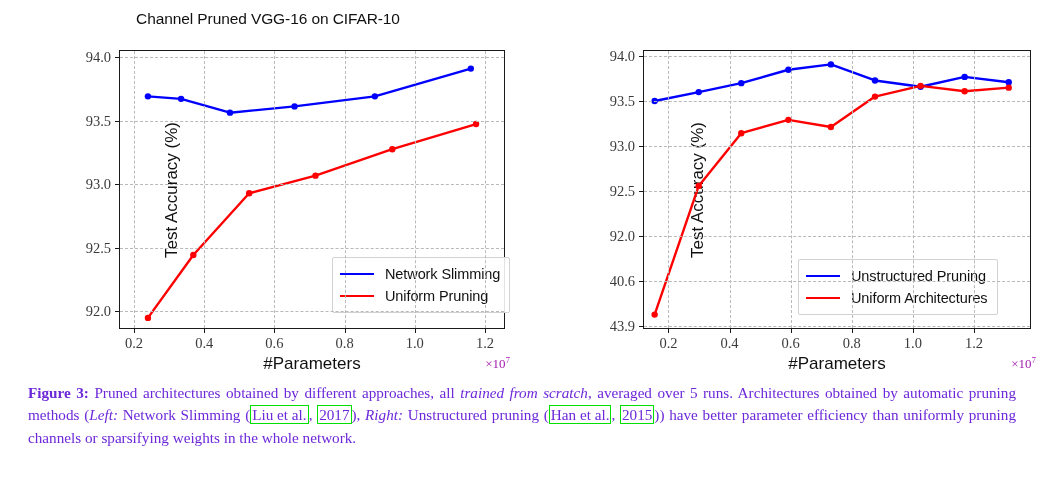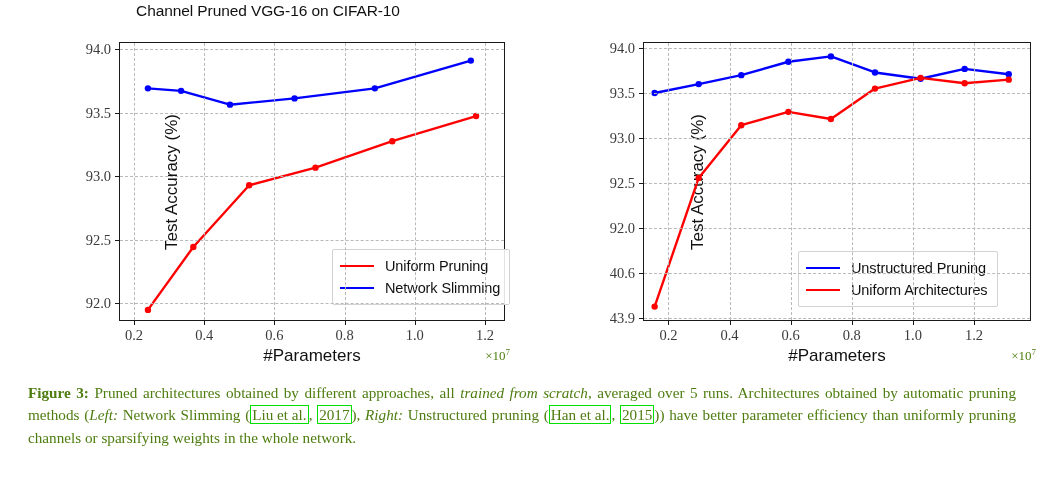--- a/index.html
+++ b/index.html
@@ -4,21 +4,21 @@
 <style>
   html,body{margin:0;padding:0;}
   body{
     width:1044px;height:501px;
     background:#ffffff;
     font-family:"Liberation Serif", serif;
     overflow:hidden;
     position:relative;
   }
   .figure-area{
-    position:absolute;left:0;top:0;width:1044px;height:378px;
+    position:absolute;left:0;top:8px;width:1044px;height:378px;
   }
   .panel{position:absolute;top:0;height:378px;width:522px;}
   .panel-left{left:0;}
   .panel-right{left:522px;}
 
   .chart-title{
     position:absolute;left:0;right:0;top:2px;
     text-align:center;
     font-family:"Liberation Sans", sans-serif;
     font-size:15.5px;color:#111;letter-spacing:-0.1px;
@@ -74,21 +74,21 @@
   .panel-right .axis-label-y{left:-14px;top:50%;transform:translateY(-50%) rotate(-90deg);}
   .axis-label-x{
     position:absolute;left:0;right:0;top:100%;margin-top:26px;
     text-align:center;
     font-family:"Liberation Sans", sans-serif;
     font-size:17px;color:#111;
   }
   .exp-label{
     position:absolute;right:-6px;top:100%;margin-top:27px;
     font-family:"Liberation Serif", serif;
-    font-size:13px;color:#4d7c0f;white-space:nowrap;
+    font-size:13px;color:#a21caf;white-space:nowrap;
   }
   .exp-label sup{font-size:9px;}
 
   svg.series{position:absolute;left:0;top:0;width:100%;height:100%;overflow:visible;}
 
   .legend{
     position:absolute;
     background:rgba(255,255,255,0.88);
     border:1px solid #d2d2d2;
     border-radius:2px;
@@ -99,21 +99,21 @@
   .legend-row{display:flex;align-items:center;height:22px;}
   .legend-swatch{width:34px;height:0;border-top:2.6px solid #000;margin-right:11px;flex:none;}
   .legend-text{
     font-family:"Liberation Sans", sans-serif;
     font-size:14.5px;color:#111;white-space:nowrap;letter-spacing:-0.1px;
   }
 
   .caption{
     position:absolute;left:28px;top:382px;width:988px;
     font-family:"Liberation Serif", serif;
-    font-size:15.2px;line-height:22.3px;color:#4d7c0f;
+    font-size:15.2px;line-height:22.3px;color:#6d28d9;
     text-align:justify;
   }
   .caption b{font-weight:bold;}
   .caption i{font-style:italic;}
   .cite-box{
     border:1.6px solid #00e000;
     padding:0 1px;
     display:inline-block;
     line-height:17px;
   }
@@ -140,26 +140,26 @@
           <polyline points="28.07,268.85 73.69,205.45 129.84,143.30 196.51,125.55 273.71,98.92 357.93,73.55" fill="none" stroke="#ff0000" stroke-width="2.4" stroke-linejoin="round" stroke-linecap="round"></polyline>
           <circle cx="28.07" cy="268.85" r="3.2" fill="#ff0000"></circle>
           <circle cx="73.69" cy="205.45" r="3.2" fill="#ff0000"></circle>
           <circle cx="129.84" cy="143.30" r="3.2" fill="#ff0000"></circle>
           <circle cx="196.51" cy="125.55" r="3.2" fill="#ff0000"></circle>
           <circle cx="273.71" cy="98.92" r="3.2" fill="#ff0000"></circle>
           <circle cx="357.93" cy="73.55" r="3.2" fill="#ff0000"></circle>
         </svg>
       <div class="legend">
         <div class="legend-row">
+          <span class="legend-swatch" id="sw-l0" style="border-top-color: rgb(0, 0, 255);"></span>
+          <span class="legend-text">Network Slimming</span>
+        </div>
+        <div class="legend-row">
           <span class="legend-swatch" id="sw-l1" style="border-top-color: rgb(255, 0, 0);"></span>
           <span class="legend-text">Uniform Pruning</span>
-        </div>
-        <div class="legend-row">
-          <span class="legend-swatch" id="sw-l0" style="border-top-color: rgb(0, 0, 255);"></span>
-          <span class="legend-text">Network Slimming</span>
         </div>
       </div>
     <div class="gridv" style="left: 14.0364px;"></div>
         <div class="xtick-mark" style="left: 14.0364px;"></div>
         <div class="xtick-label" style="left: 14.0364px;">0.2</div>
         <div class="gridv" style="left: 84.2182px;"></div>
         <div class="xtick-mark" style="left: 84.2182px;"></div>
         <div class="xtick-label" style="left: 84.2182px;">0.4</div>
         <div class="gridv" style="left: 154.4px;"></div>
         <div class="xtick-mark" style="left: 154.4px;"></div>

